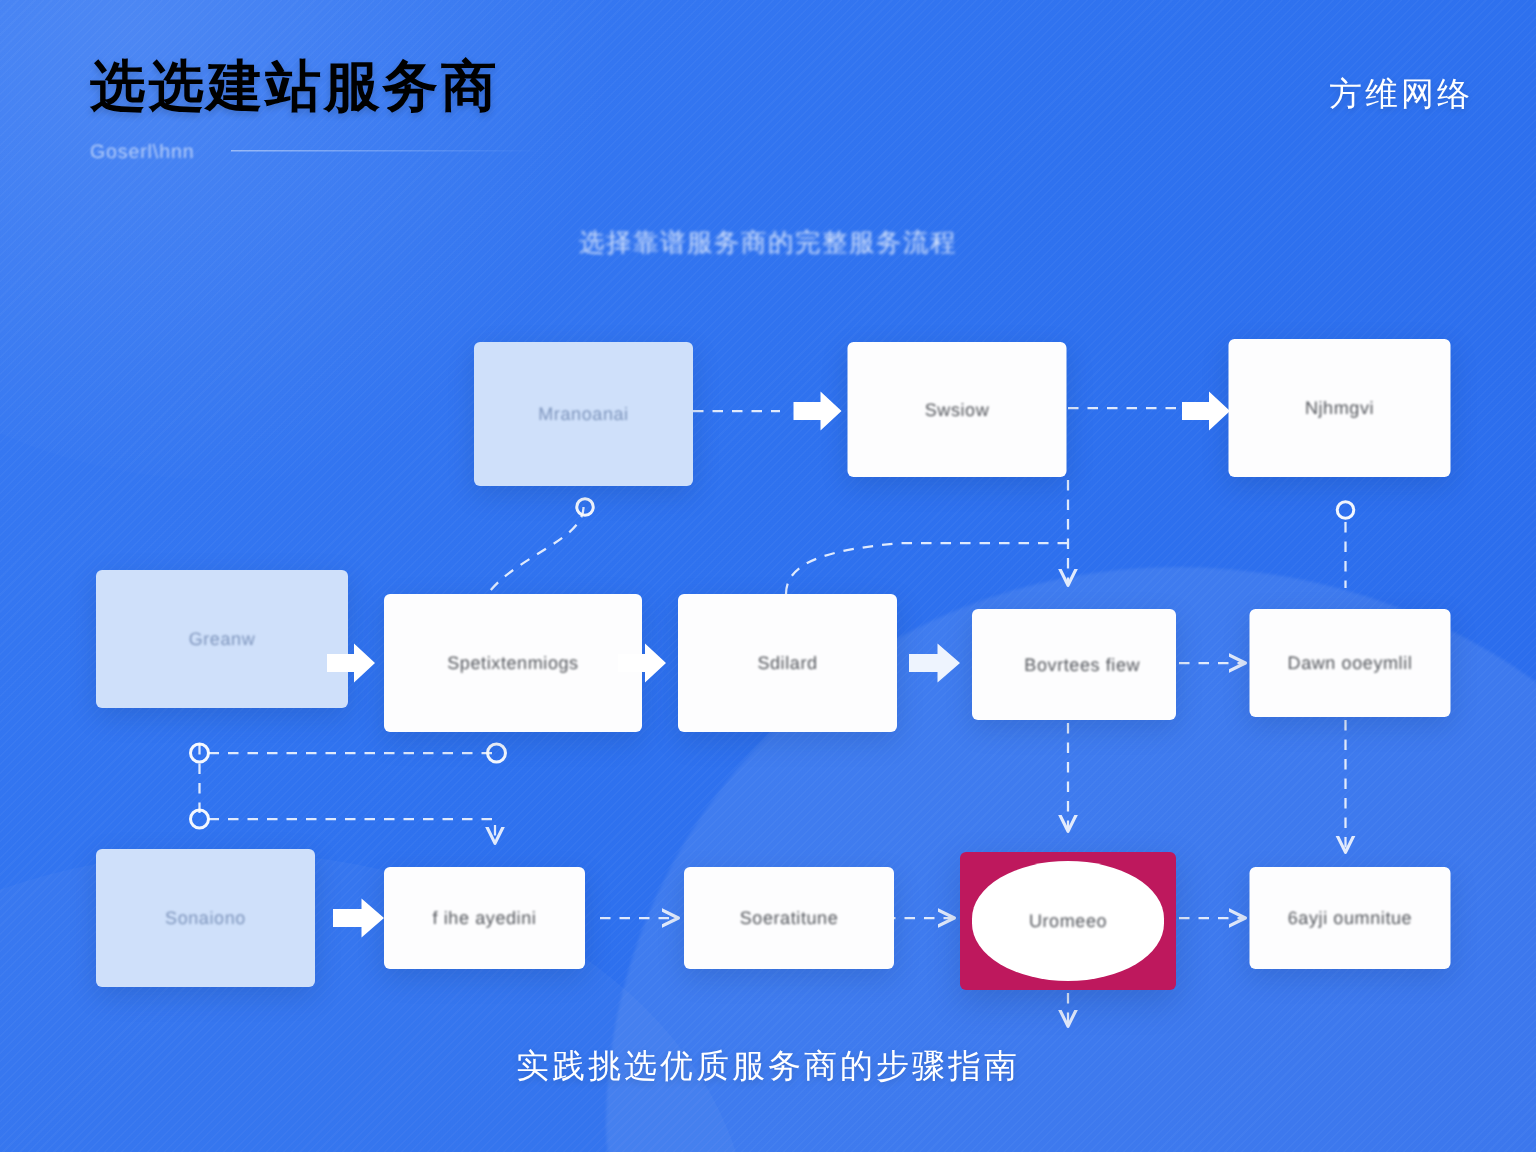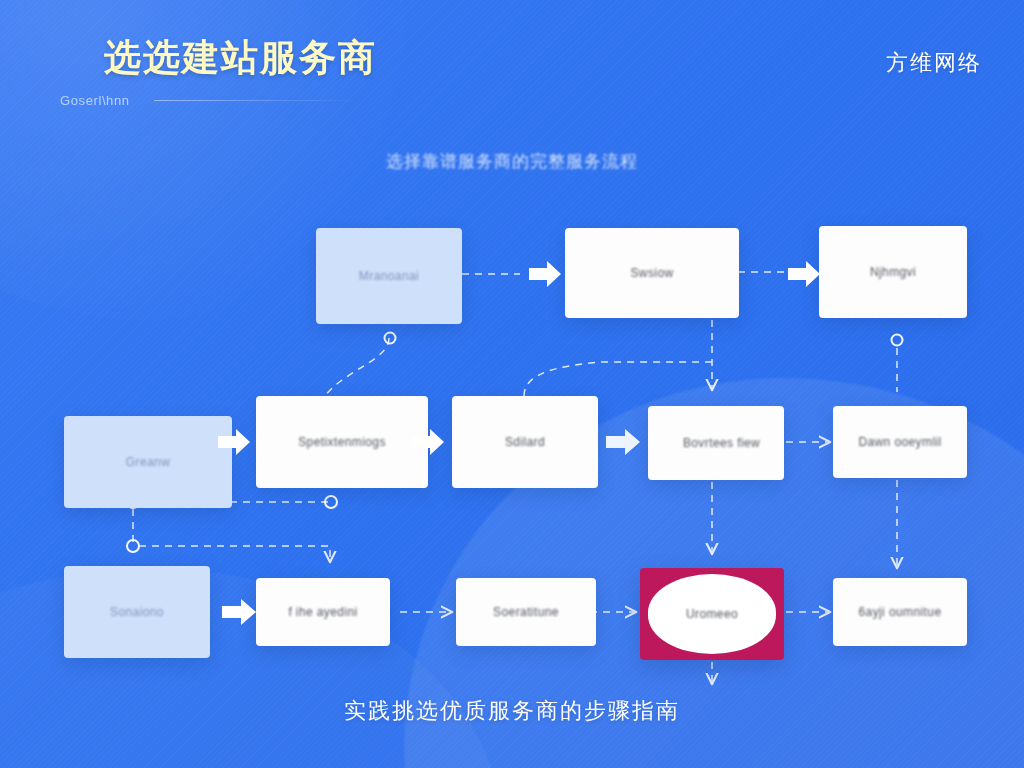--- a/index.html
+++ b/index.html
@@ -40,24 +40,23 @@
   }
   #bg-glow {
     position:absolute; left:-160px; top:-180px;
     width:620px; height:500px; border-radius:50%;
     background:radial-gradient(circle at 40% 40%, rgba(255,255,255,.10), rgba(255,255,255,0) 68%);
   }
 
   
   #header { position:absolute; left:60px; top:38px; }
   #page-title {
-    font-size:37px; font-weight:bold; color:#fef9c3;
+    font-size:37px; font-weight:bold; color:#000000;
     letter-spacing:2px; line-height:1.1;
     text-shadow:0 2px 5px rgba(0,0,0,.18);
-    margin-left:44px;
   }
   #subtitle-wrap {
     margin-top:14px; display:flex; align-items:center; gap:24px;
   }
   #page-subtitle {
     font-size:13px; color:rgba(255,255,255,.62);
     letter-spacing:.6px;
     filter:blur(.7px);
     white-space:nowrap;
   }
@@ -191,28 +190,28 @@
       <circle cx="897" cy="340" r="5.5"></circle>
       <circle cx="133" cy="502" r="6"></circle>
       <circle cx="133" cy="546" r="6"></circle>
       <circle cx="331" cy="502" r="6"></circle>
     </g>
   </svg>
 
   <div class="node tint" style="left:316px;top:228px;width:146px;height:96px;">
     <span class="node-label">Mranoanai</span>
   </div>
-  <div class="node white" style="left:565px;top:228px;width:174px;height:90px;">
+  <div class="node white" style="left:565px;top:228px;width:146px;height:90px;">
     <span class="node-label">Swsiow</span>
   </div>
   <div class="node white" style="left:819px;top:226px;width:148px;height:92px;">
     <span class="node-label">Njhmgvi</span>
   </div>
 
-  <div class="node tint" style="left:64px;top:416px;width:168px;height:92px;">
+  <div class="node tint" style="left:64px;top:380px;width:168px;height:92px;">
     <span class="node-label">Greanw</span>
   </div>
   <div class="node white" style="left:256px;top:396px;width:172px;height:92px;">
     <span class="node-label">Spetixtenmiogs</span>
   </div>
   <div class="node white" style="left:452px;top:396px;width:146px;height:92px;">
     <span class="node-label">Sdilard</span>
   </div>
   <div class="node white" style="left:648px;top:406px;width:136px;height:74px;padding-left:21px;">
     <span class="node-label">Bovrtees fiew</span>

